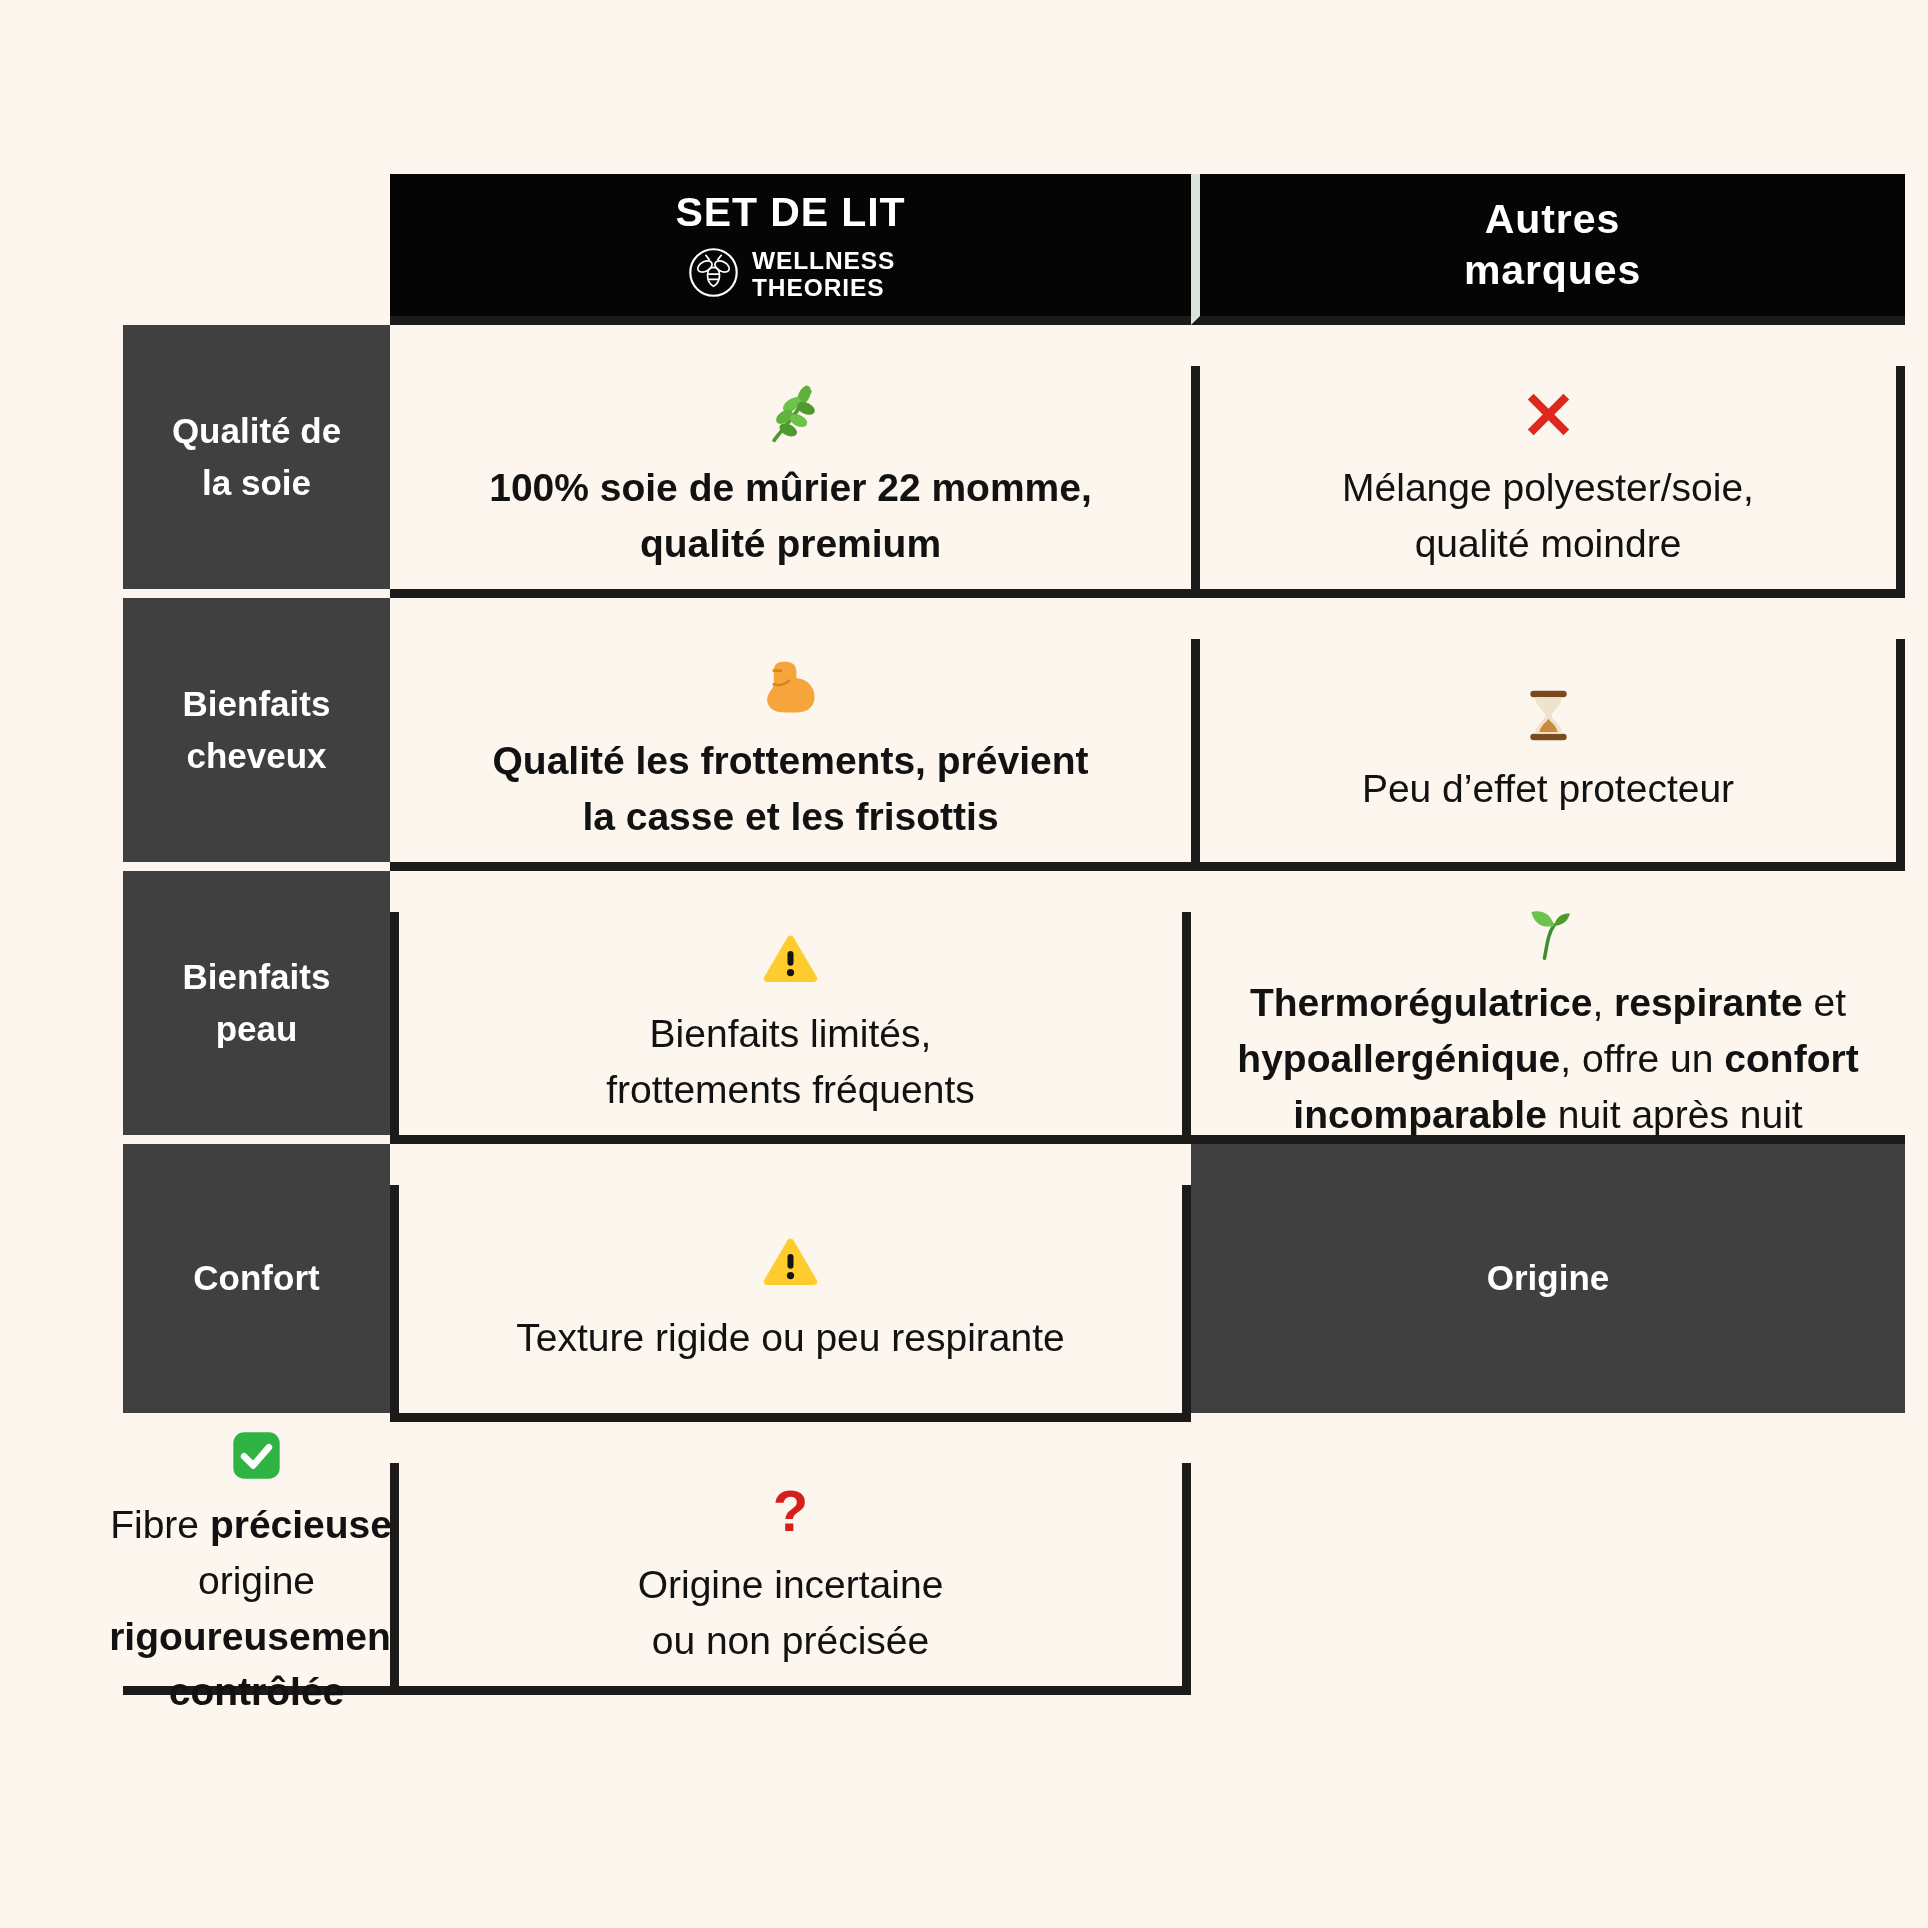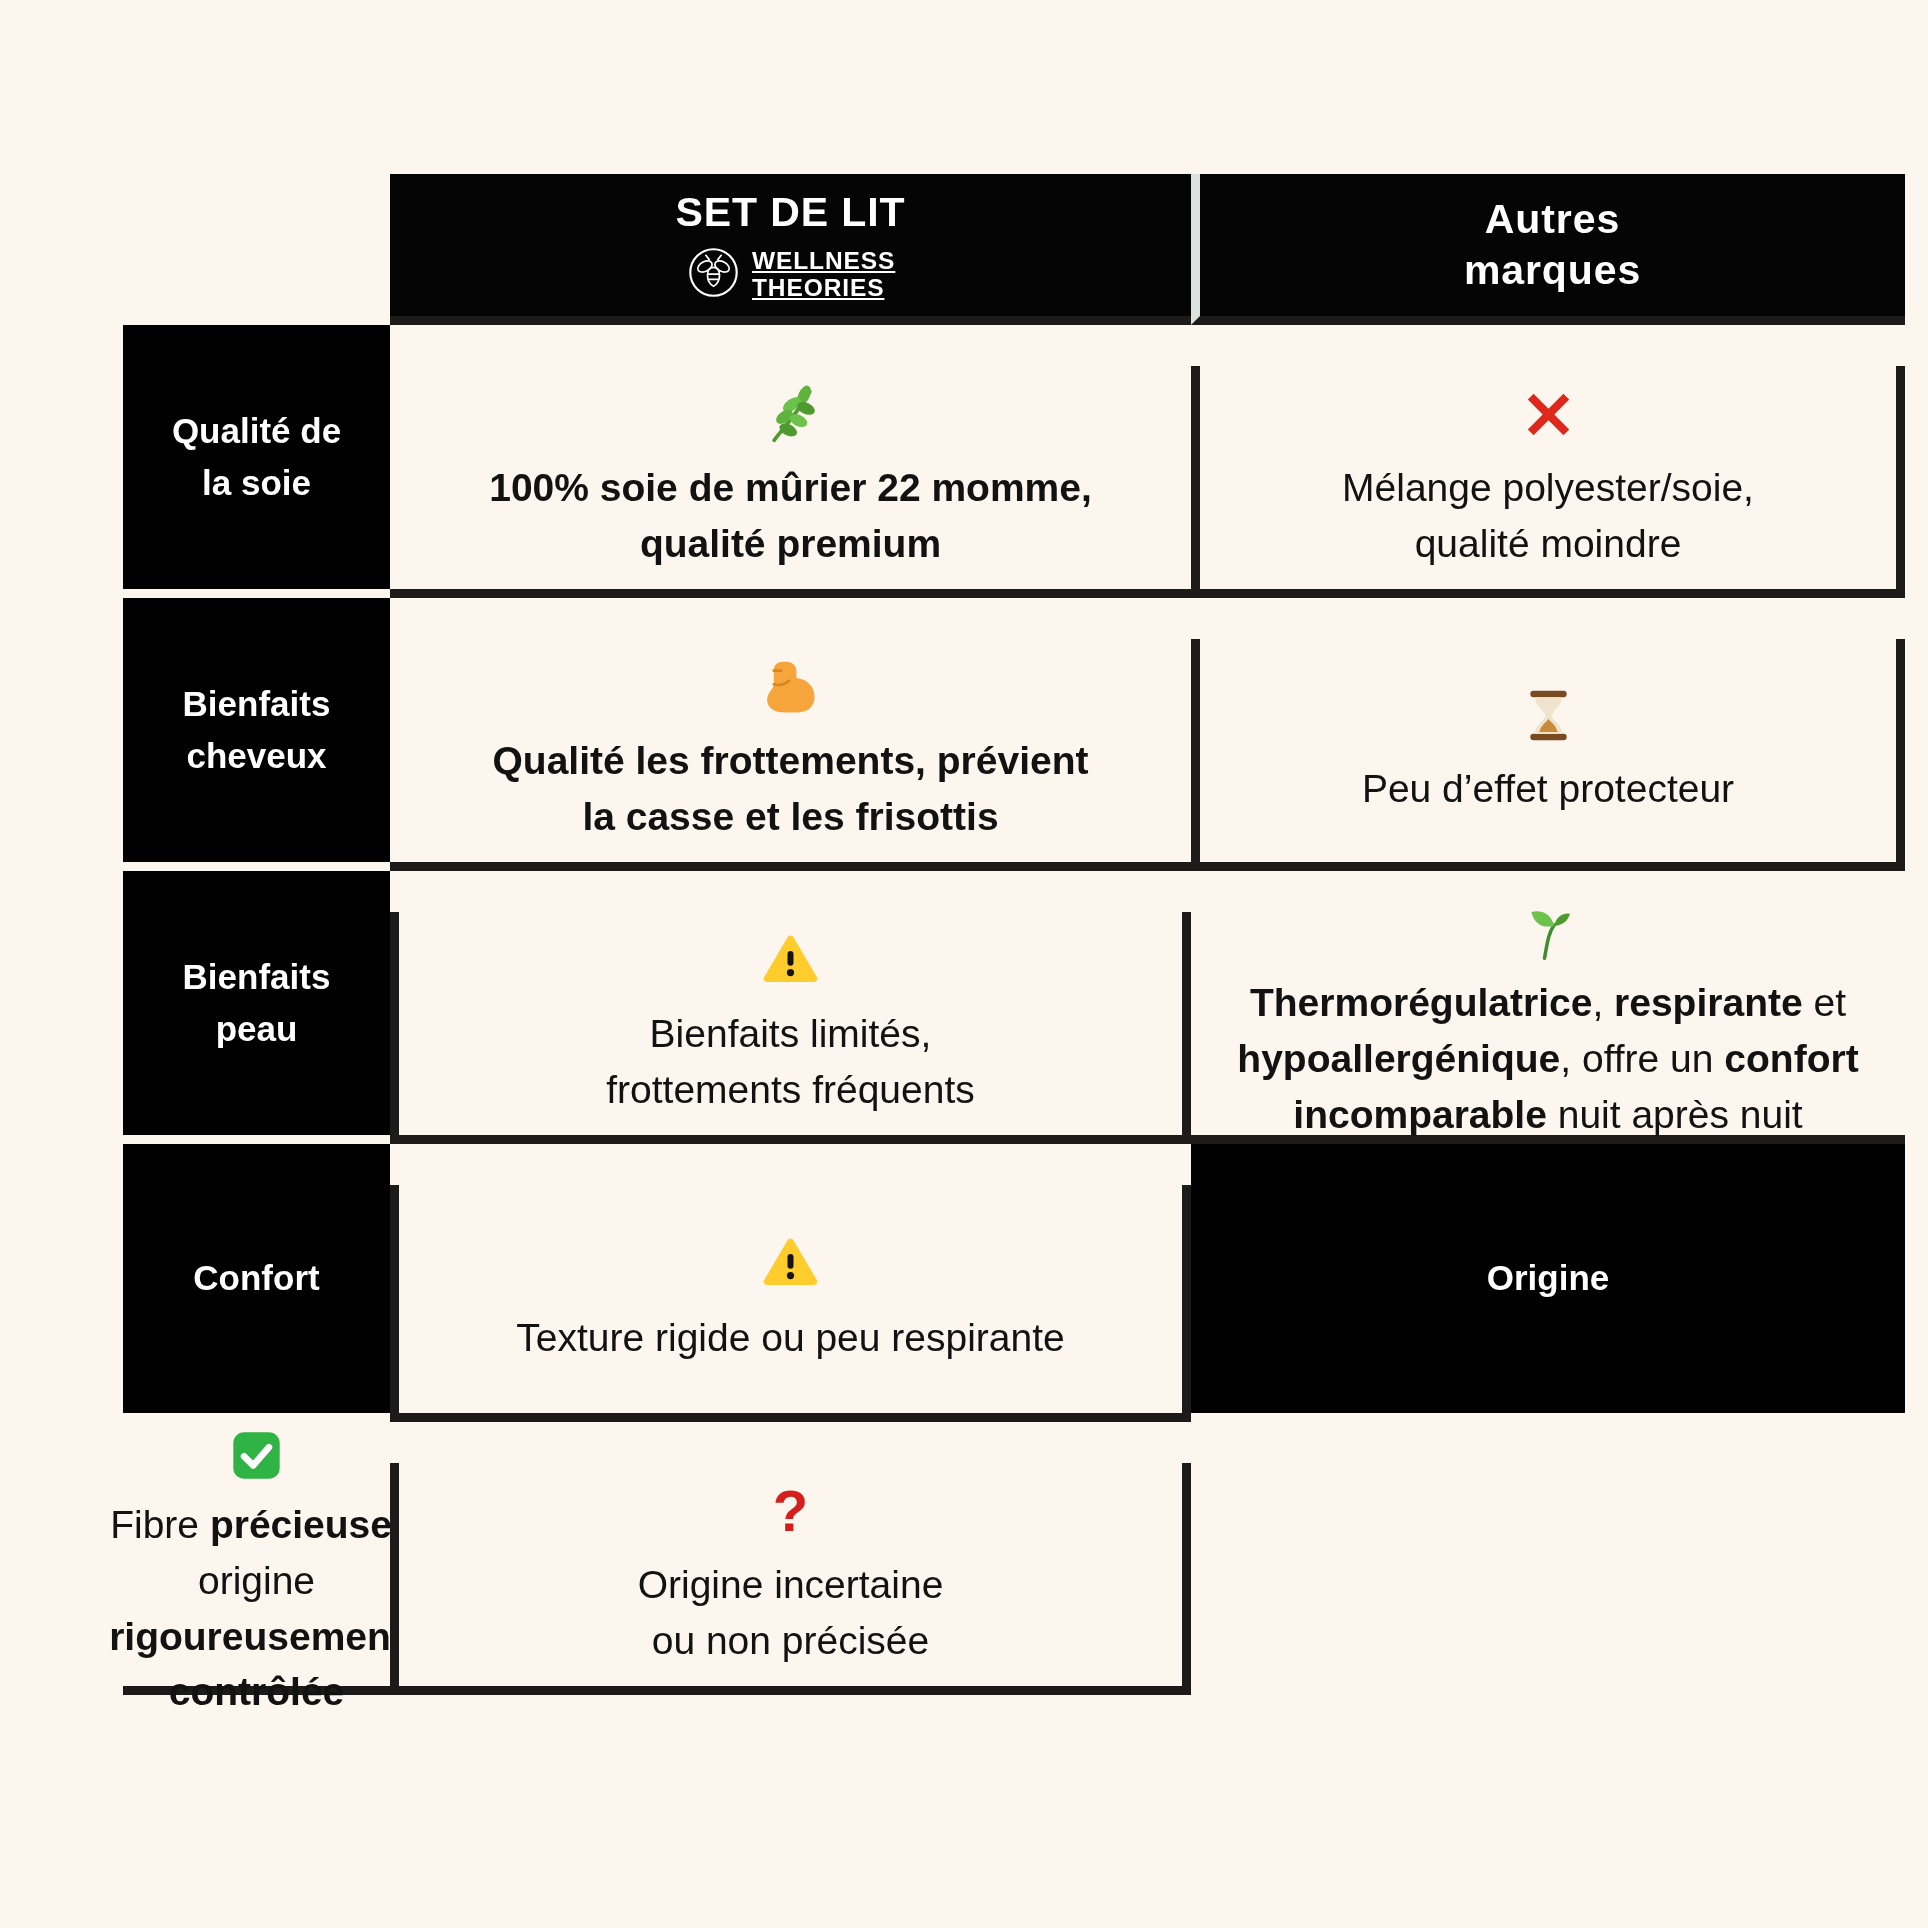--- a/index.html
+++ b/index.html
@@ -24,29 +24,29 @@
   .h-cell{
     background:#050505;
     border-bottom:9.4px solid #1C1B19;
     display:flex;flex-direction:column;align-items:center;justify-content:center;
     color:#fff;text-align:center;
   }
   .h-col3{border-left:9.4px solid #DCE2DC;}
   .h-title{font-size:41px;font-weight:700;letter-spacing:0.9px;line-height:1.25;white-space:pre-line;}
   .brand-row{display:flex;align-items:center;gap:11.3px;margin-top:7.5px;}
   .brand-text{display:flex;flex-direction:column;align-items:flex-start;text-align:left;}
-  .brand-line{font-size:24.5px;font-weight:700;letter-spacing:0.9px;line-height:1.12;text-decoration:underline;}
+  .brand-line{font-size:24.5px;font-weight:700;letter-spacing:0.9px;line-height:1.12;}
   
   .label-cell{
     background:transparent;
     border-bottom:9.4px solid transparent;
   }
   .label-box{
     width:100%;height:100%;
-    background:#000000;
+    background:#404040;
     display:flex;align-items:center;justify-content:center;
     color:#fff;font-size:35px;font-weight:700;line-height:1.5;
     text-align:center;white-space:pre-line;
   }
   
   .body-cell{
     background:#FCF6EE;
     border-bottom:9.4px solid #1C1B19;
     margin-top:41px;
   }

